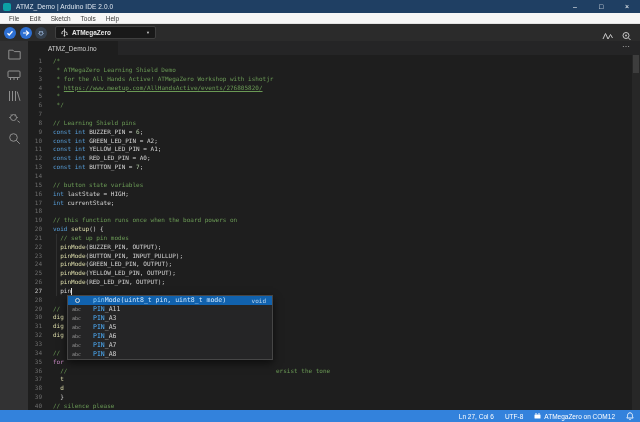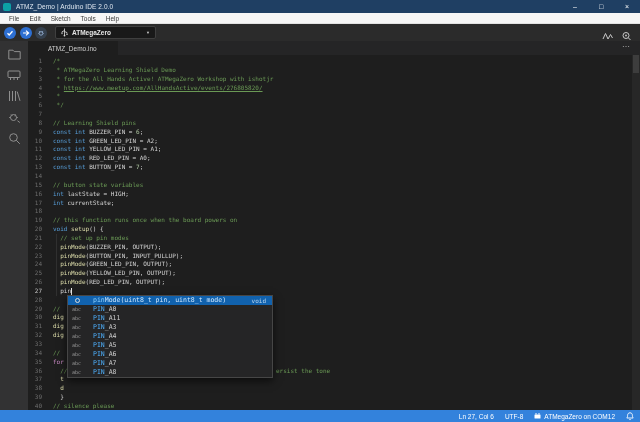--- a/index.html
+++ b/index.html
@@ -225,24 +225,22 @@
         <div class="cl"><span class="ln">39</span><span class="ct"><span class="tk-p">  }</span></span></div>
         <div class="cl"><span class="ln">40</span><span class="ct"><span class="tk-c">// silence please</span></span></div>
       </div>
     <div class="scrollbar">
       <div class="scroll-thumb"></div>
     </div>
   </div>
 
   <div class="ac-popup">
       <div class="ac-row sel"><span class="ac-ic"><span class="mcircle"></span></span><span class="ac-label"><span class="ac-match">pin</span><span class="ac-rest">Mode(uint8_t pin, uint8_t mode)</span></span><span class="ac-detail">void</span></div>
-      <div class="ac-row"><span class="ac-ic">abc</span><span class="ac-label"><span class="ac-match">PIN</span><span class="ac-rest">_A0</span></span></div>
       <div class="ac-row"><span class="ac-ic">abc</span><span class="ac-label"><span class="ac-match">PIN</span><span class="ac-rest">_A11</span></span></div>
       <div class="ac-row"><span class="ac-ic">abc</span><span class="ac-label"><span class="ac-match">PIN</span><span class="ac-rest">_A3</span></span></div>
-      <div class="ac-row"><span class="ac-ic">abc</span><span class="ac-label"><span class="ac-match">PIN</span><span class="ac-rest">_A4</span></span></div>
       <div class="ac-row"><span class="ac-ic">abc</span><span class="ac-label"><span class="ac-match">PIN</span><span class="ac-rest">_A5</span></span></div>
       <div class="ac-row"><span class="ac-ic">abc</span><span class="ac-label"><span class="ac-match">PIN</span><span class="ac-rest">_A6</span></span></div>
       <div class="ac-row"><span class="ac-ic">abc</span><span class="ac-label"><span class="ac-match">PIN</span><span class="ac-rest">_A7</span></span></div>
       <div class="ac-row"><span class="ac-ic">abc</span><span class="ac-label"><span class="ac-match">PIN</span><span class="ac-rest">_A8</span></span></div>
     </div>
 
   <div class="statusbar">
     <div class="sb-item">Ln 27, Col 6</div>
     <div class="sb-item">UTF-8</div>
     <div class="sb-item">

